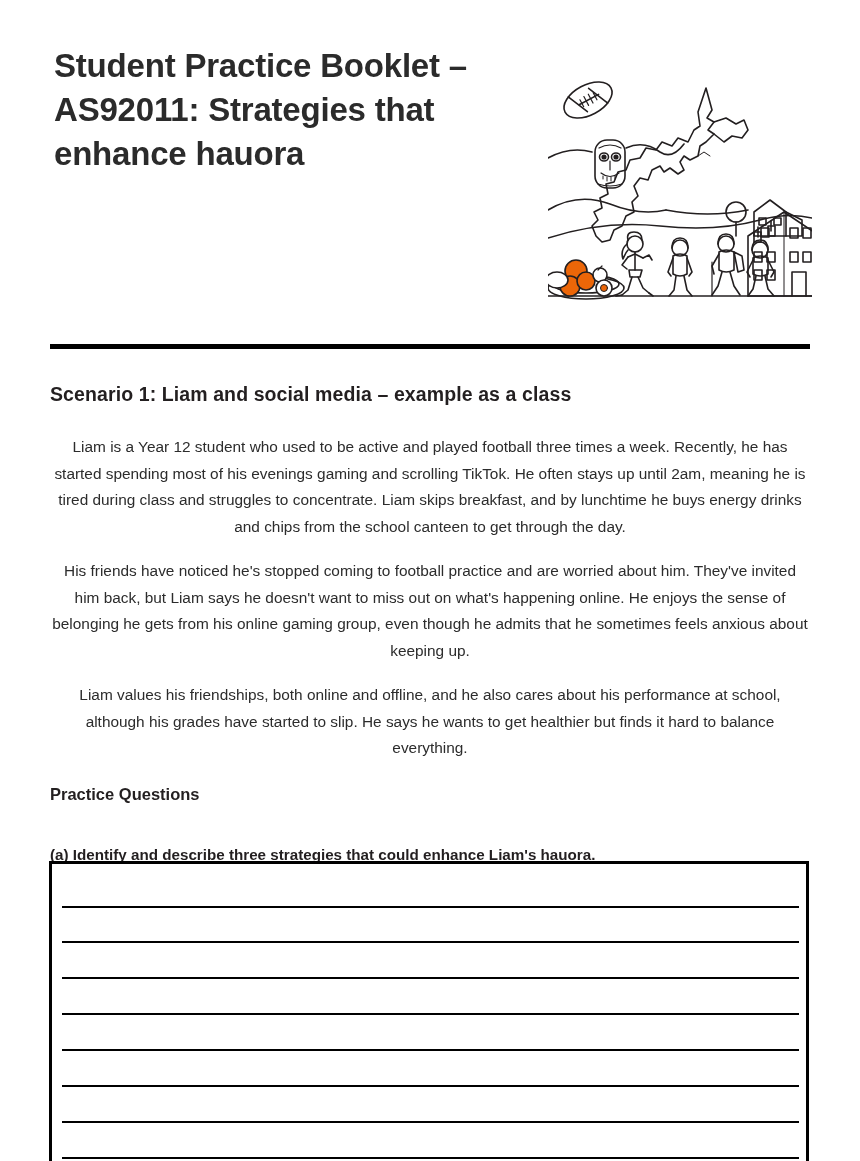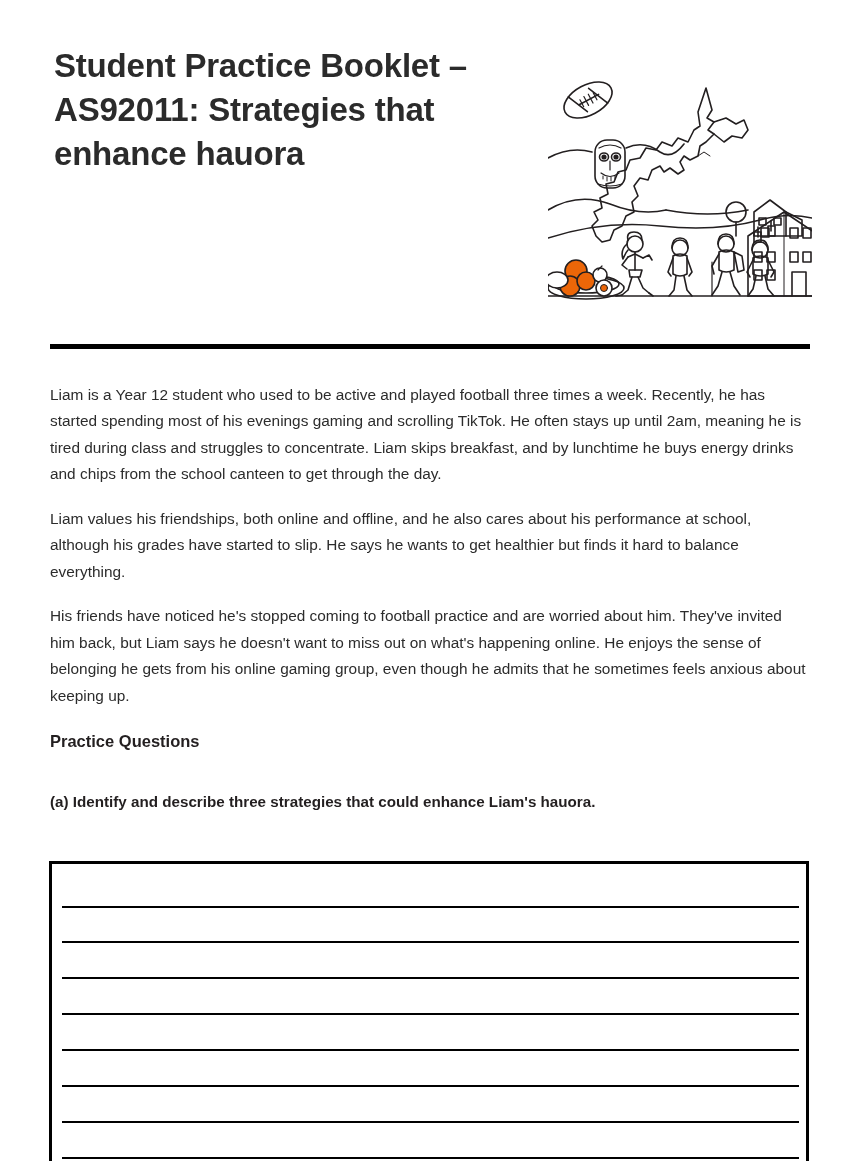--- a/index.html
+++ b/index.html
@@ -85,21 +85,21 @@
     line-height: 1.25;
     color: #231f20;
     letter-spacing: 0.1px;
   }
 
   .body-par {
     margin: 0 0 18px 0;
     font-size: 15.4px;
     line-height: 1.72;
     color: #2c2c2c;
-    text-align: left;
+    text-align: center;
   }
   .body-par:last-of-type { margin-bottom: 0; }
 
   .practice-heading {
     margin: 23px 0 42px 0;
     font-size: 16.5px;
     font-weight: bold;
     color: #231f20;
   }
 
@@ -282,26 +282,27 @@
         </g>
 
       </svg>
     </div>
   </div>
 
   <div class="divider"></div>
 
   <div class="content">
 
+    <h2 class="scenario-heading">Scenario 1: Liam and social media – example as a class</h2>
 
     <p class="body-par">Liam is a Year 12 student who used to be active and played football three times a week. Recently, he has started spending most of his evenings gaming and scrolling TikTok. He often stays up until 2am, meaning he is tired during class and struggles to concentrate. Liam skips breakfast, and by lunchtime he buys energy drinks and chips from the school canteen to get through the day.</p>
 
+    <p class="body-par">His friends have noticed he's stopped coming to football practice and are worried about him. They've invited him back, but Liam says he doesn't want to miss out on what's happening online. He enjoys the sense of belonging he gets from his online gaming group, even though he admits that he sometimes feels anxious about keeping up.</p>
+
     <p class="body-par">Liam values his friendships, both online and offline, and he also cares about his performance at school, although his grades have started to slip. He says he wants to get healthier but finds it hard to balance everything.</p>
-
-    <p class="body-par">His friends have noticed he's stopped coming to football practice and are worried about him. They've invited him back, but Liam says he doesn't want to miss out on what's happening online. He enjoys the sense of belonging he gets from his online gaming group, even though he admits that he sometimes feels anxious about keeping up.</p>
 
     <h3 class="practice-heading">Practice Questions</h3>
 
     <p class="question-label">(a) Identify and describe three strategies that could enhance Liam's hauora.</p>
   </div>
 
   <div class="answer-box">
     <div class="answer-lines">
       <div class="answer-line" style="top:42px"></div>
       <div class="answer-line" style="top:77px"></div>

